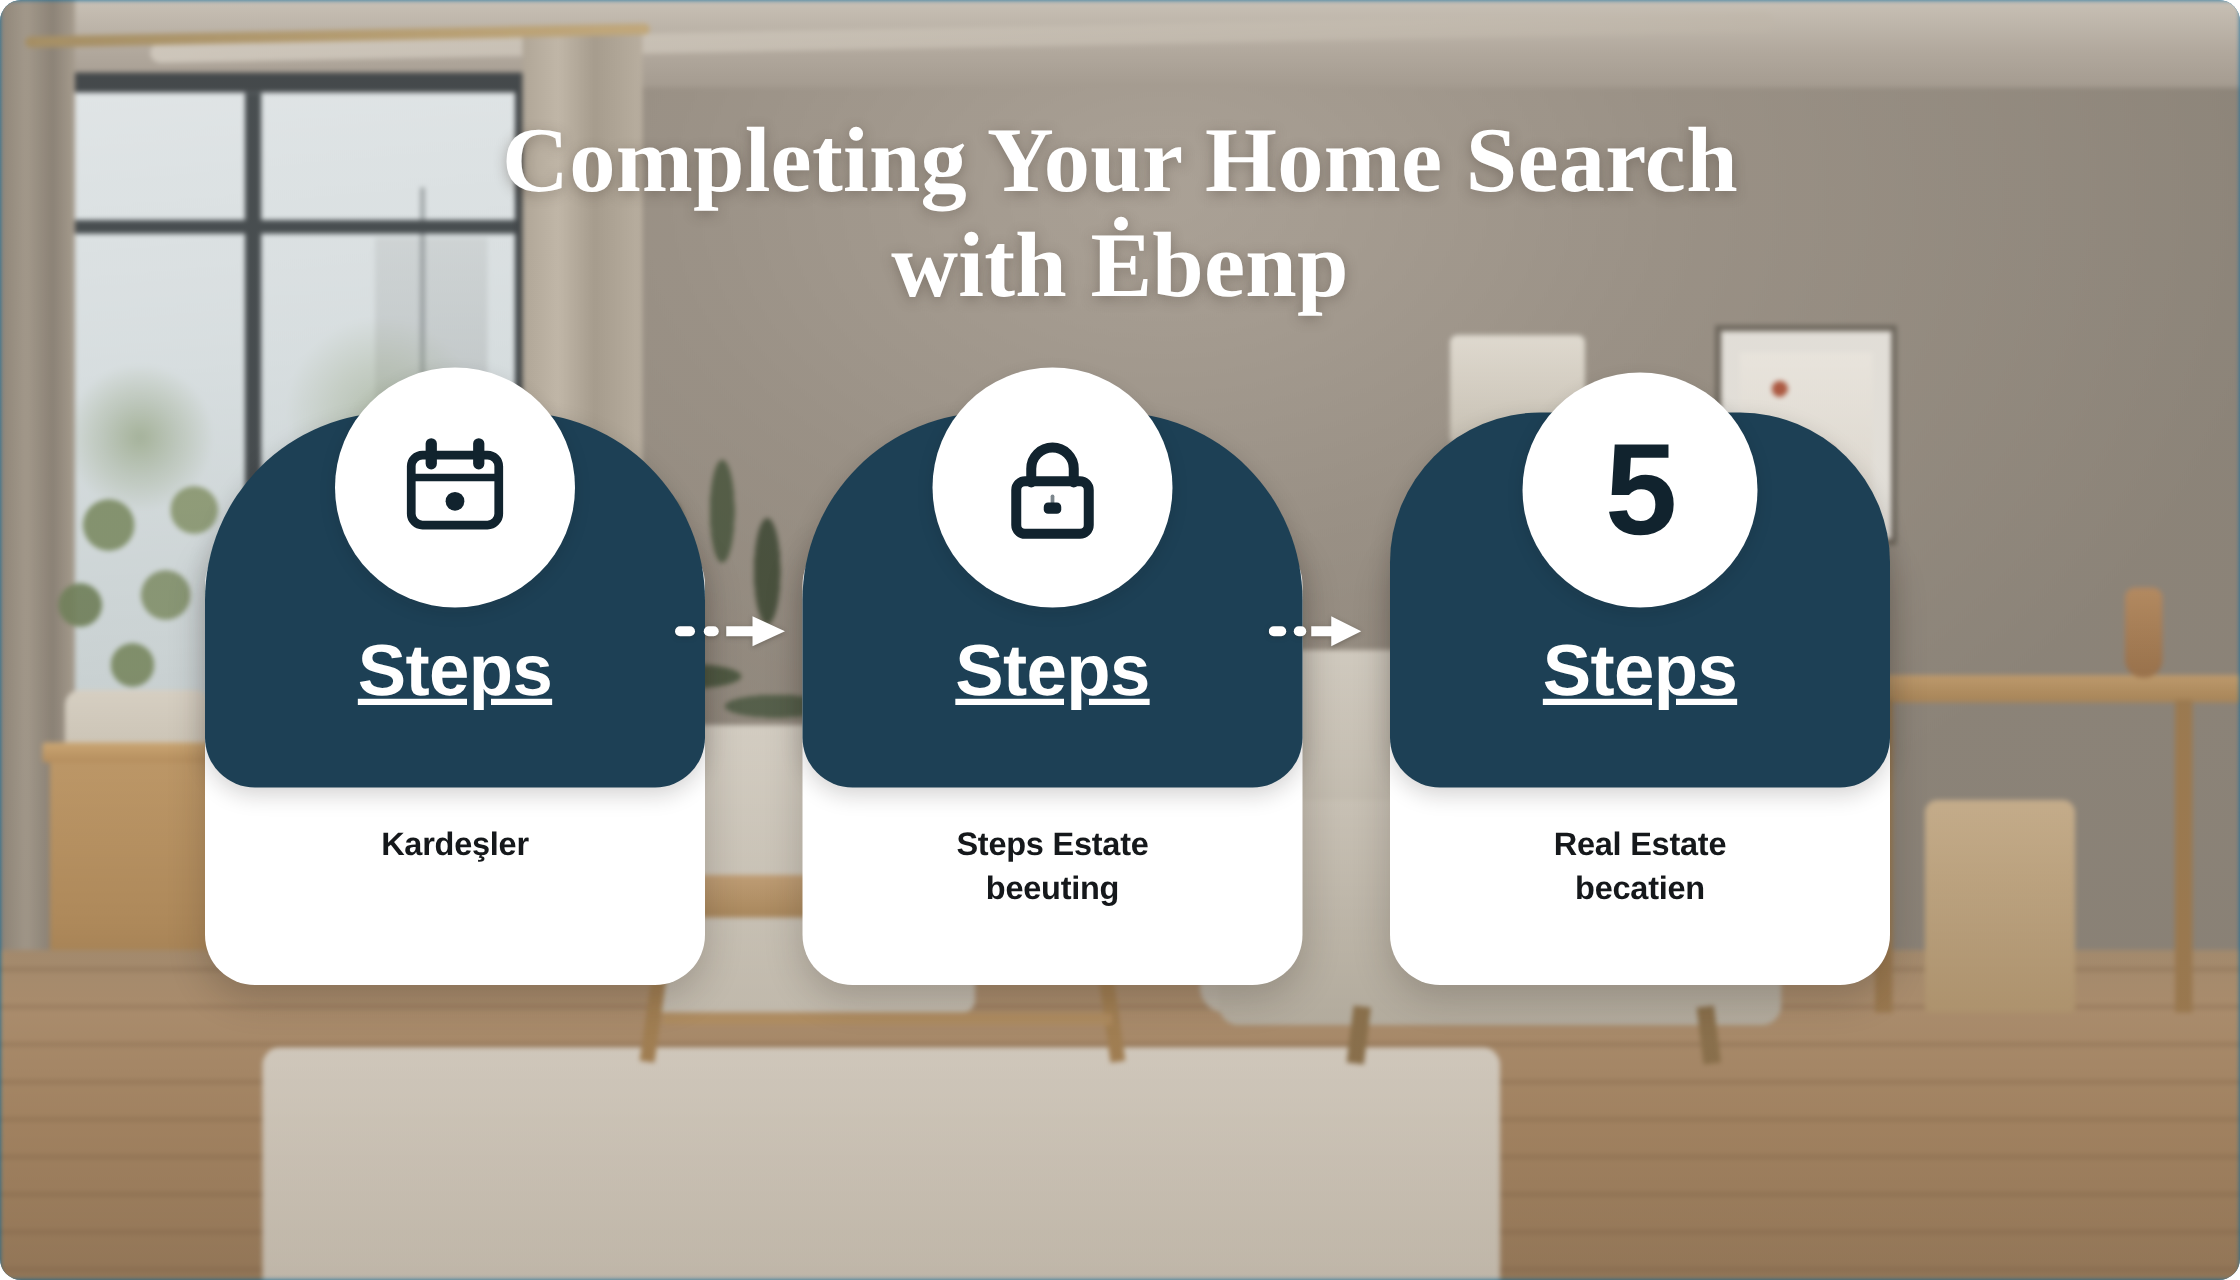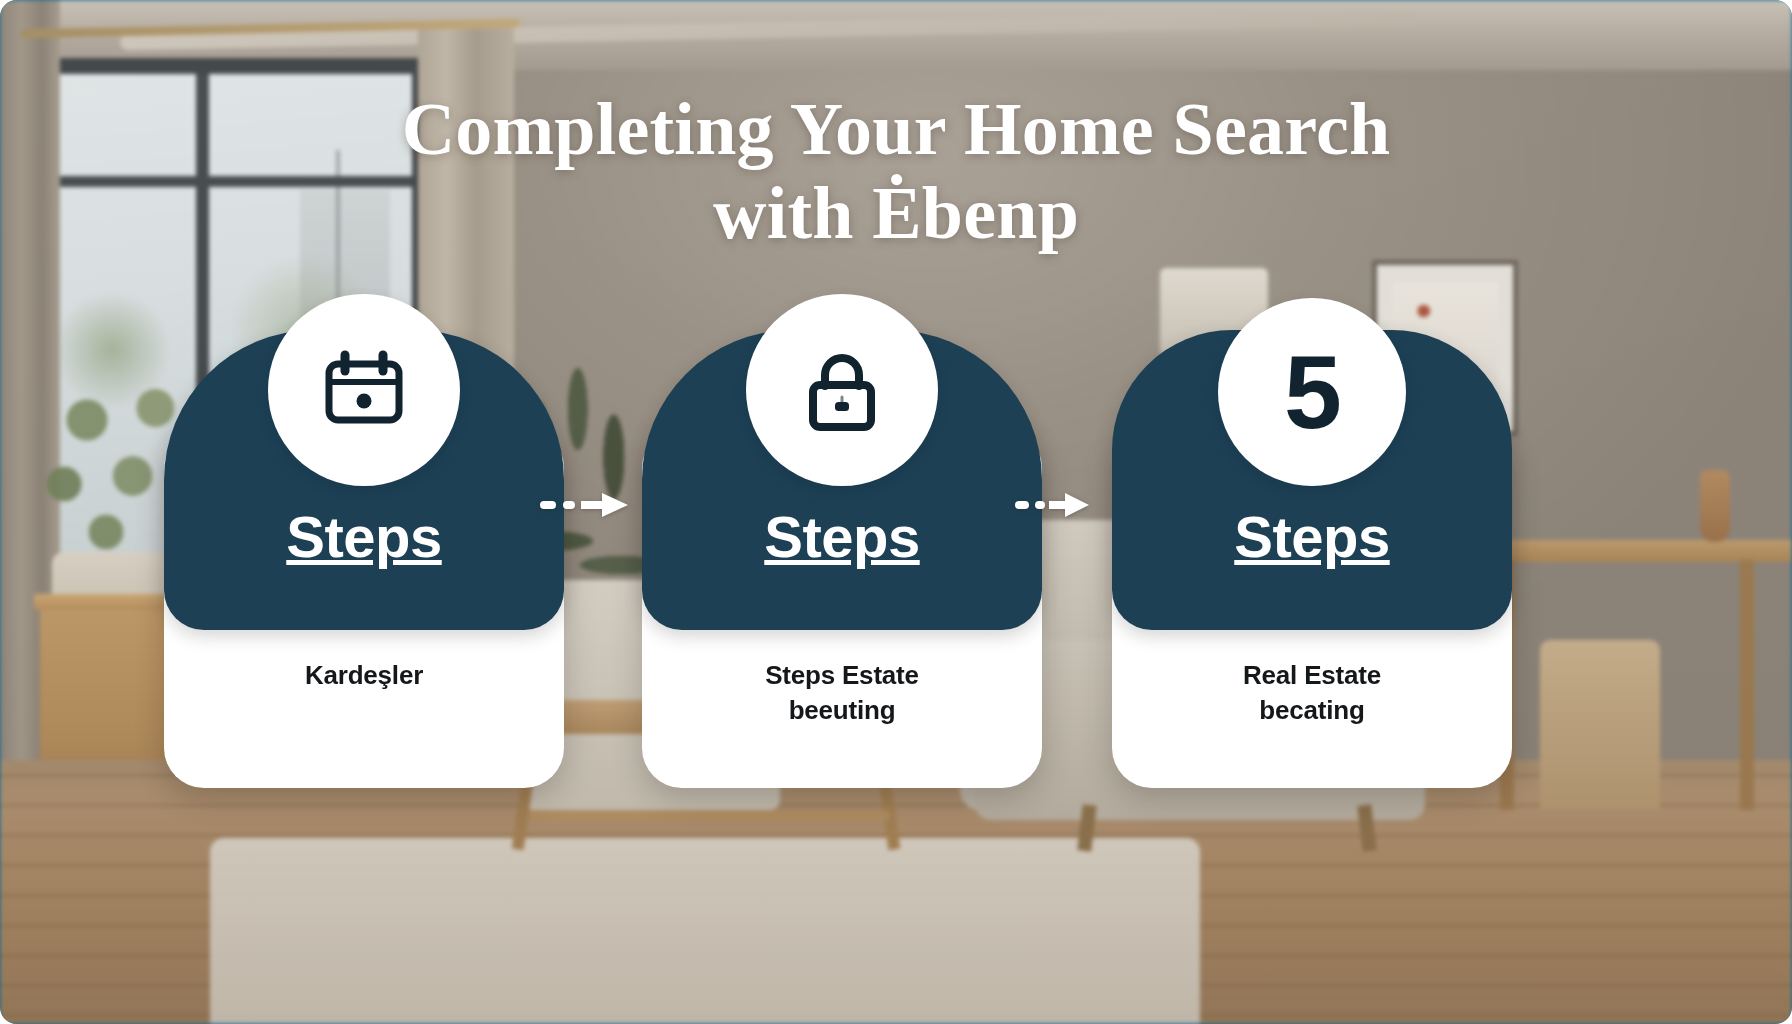--- a/index.html
+++ b/index.html
@@ -499,18 +499,18 @@
 
     <div class="card card-3">
       <div class="card-body"></div>
       <div class="card-head"></div>
       <div class="card-circle">
         <span class="card-number">5</span>
       </div>
       <div class="card-steps">Steps</div>
       <div class="card-caption">
         <span class="cl">Real Estate</span>
-        <span class="cl">becating</span>
+        <span class="cl">becatien</span>
       </div>
     </div>
 
   </div>
 </div>
 
 </body></html>

